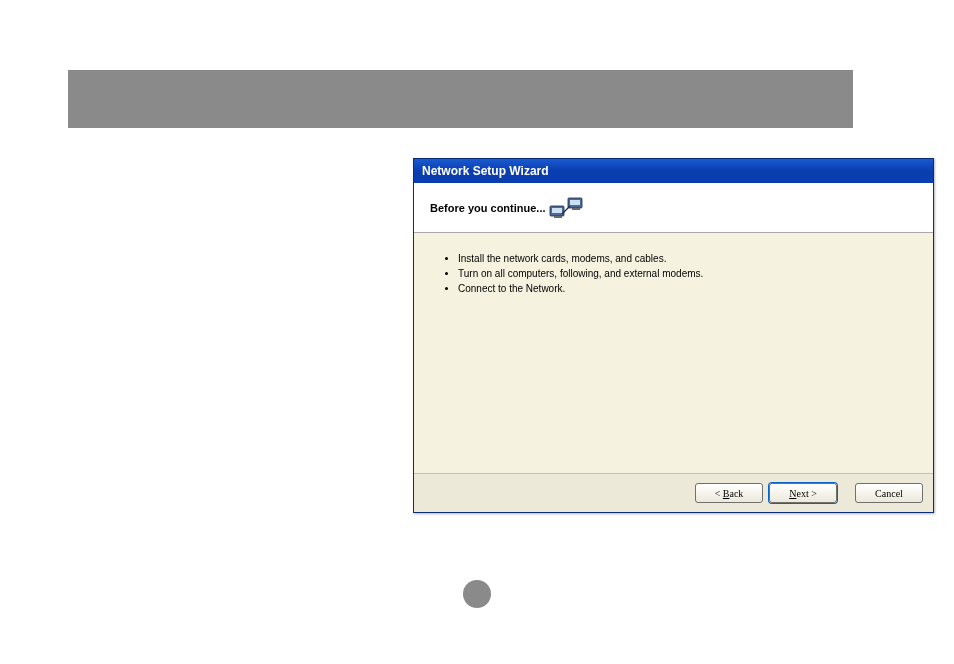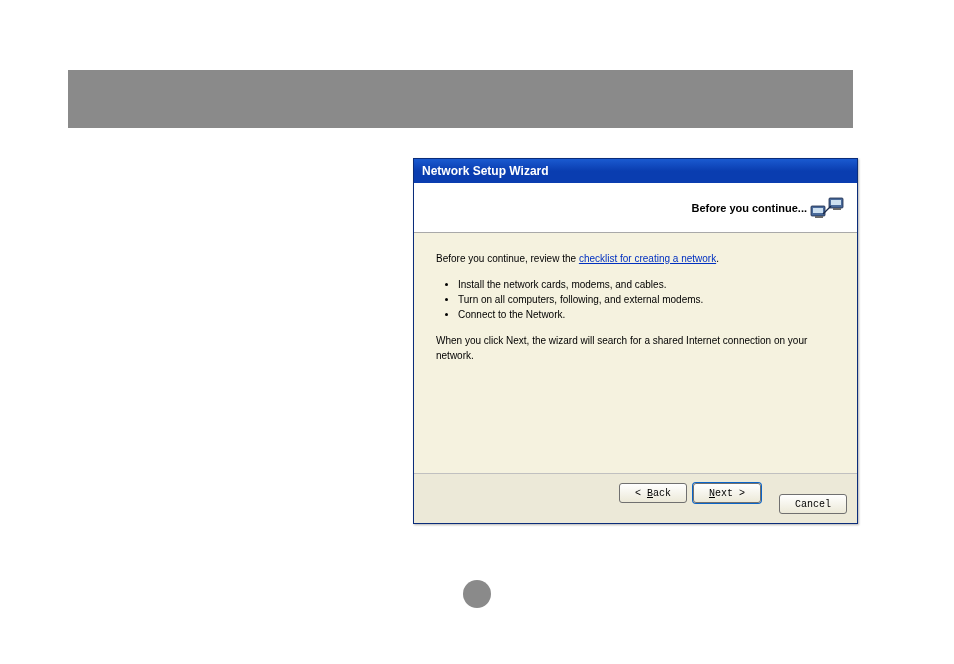--- a/index.html
+++ b/index.html
@@ -15,41 +15,41 @@
       top: 70px;
       left: 68px;
       width: 785px;
       height: 58px;
       background: #8a8a8a;
     }
     .wizard-window {
       position: absolute;
       top: 158px;
       left: 413px;
-      width: 445px;
+      width: 521px;
       border: 1px solid #0a2c7a;
       background: #5eead4;
       box-shadow: 1px 1px 2px rgba(0,0,0,0.3);
     }
     .titlebar {
       background: linear-gradient(to bottom, #1a5ad0 0%, #0a3db0 50%, #0a3db0 100%);
       height: 24px;
       display: flex;
       align-items: center;
       padding: 0 8px;
       color: #ffffff;
       font-size: 12px;
       font-weight: bold;
     }
     .header-panel {
       background: #ffffff;
       height: 50px;
       display: flex;
       align-items: center;
-      justify-content: flex-end;
+      justify-content: flex-start;
       padding: 0 10px 0 16px;
       border-bottom: 1px solid #a9a9a9;
     }
     .header-title {
       font-size: 11px;
       font-weight: bold;
       color: #000;
     }
     .header-icon {
       width: 40px;
@@ -86,30 +86,30 @@
       justify-content: flex-end;
       gap: 6px;
     }
     .wiz-btn {
       min-width: 68px;
       height: 20px;
       background: linear-gradient(to bottom, #ffffff, #ece9d8);
       border: 1px solid #707070;
       border-radius: 3px;
       font-size: 10px;
-      font-family: Liberation Mono, monospace;
+      font-family: Liberation Serif, serif;
       cursor: pointer;
       text-align: center;
       padding: 0 10px;
     }
     .wiz-btn.default {
       box-shadow: 0 0 0 1px #0a64c8;
     }
     .underline-letter { text-decoration: underline; }
-    .cancel-gap { margin-left: 12px; margin-top: 11px; }
+    .cancel-gap { margin-left: 12px; }
     .page-dot {
       position: absolute;
       left: 463px;
       top: 580px;
       width: 28px;
       height: 28px;
       background: #8a8a8a;
       border-radius: 50%;
     }
     .intro-line { display: inline; }
@@ -133,29 +133,25 @@
         <rect x="22" y="10" width="14" height="10" rx="1" fill="#4a6a9a" stroke="#1a2a4a" stroke-width="0.8"></rect>
         <rect x="24" y="12" width="10" height="5" fill="#cde0f0"></rect>
         <path d="M16 26 L24 18" stroke="#1a2a4a" stroke-width="1.2" fill="none"></path>
         <rect x="8" y="28" width="8" height="2" fill="#6a6a6a"></rect>
         <rect x="26" y="20" width="8" height="2" fill="#6a6a6a"></rect>
       </svg>
     </div>
   </div>
 
   <div class="body-panel">
-    <p>
-      <span class="intro-line">Before you continue, review the </span><span class="link intro-line">checklist for creating a network</span><span class="intro-line">.</span>
-    </p>
     <ul>
       <li>Install the network cards, modems, and cables.</li>
       <li>Turn on all computers, following, and external modems.</li>
       <li>Connect to the Network.</li>
     </ul>
-    <p>When you click Next, the wizard will search for a shared Internet connection on your network.</p>
   </div>
 
   <div class="button-row">
     <button class="wiz-btn"><span>&lt; </span><span class="underline-letter">B</span><span>ack</span></button>
     <button class="wiz-btn default"><span class="underline-letter">N</span><span>ext &gt;</span></button>
     <button class="wiz-btn cancel-gap">Cancel</button>
   </div>
 </div>
 
 <div class="page-dot"></div>

